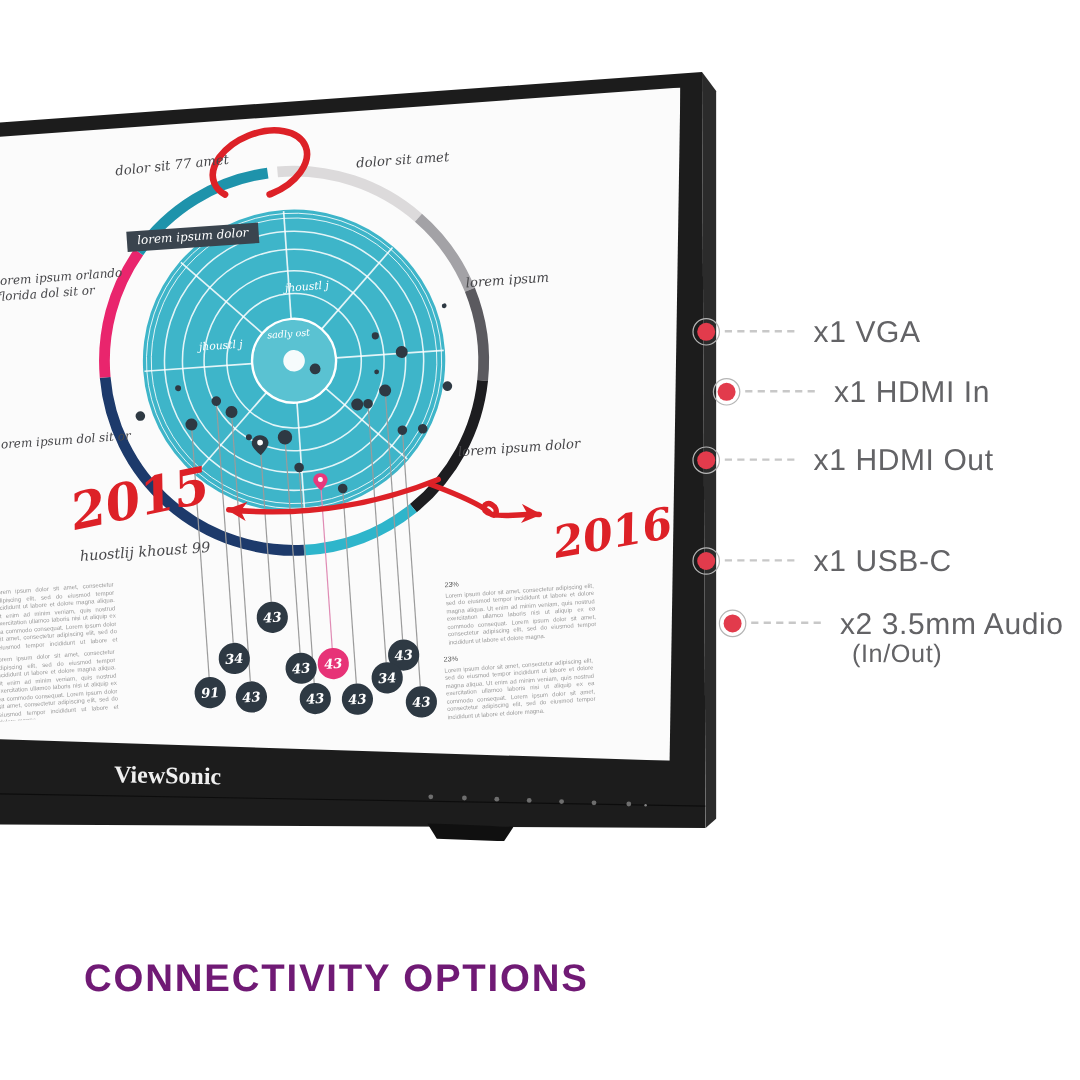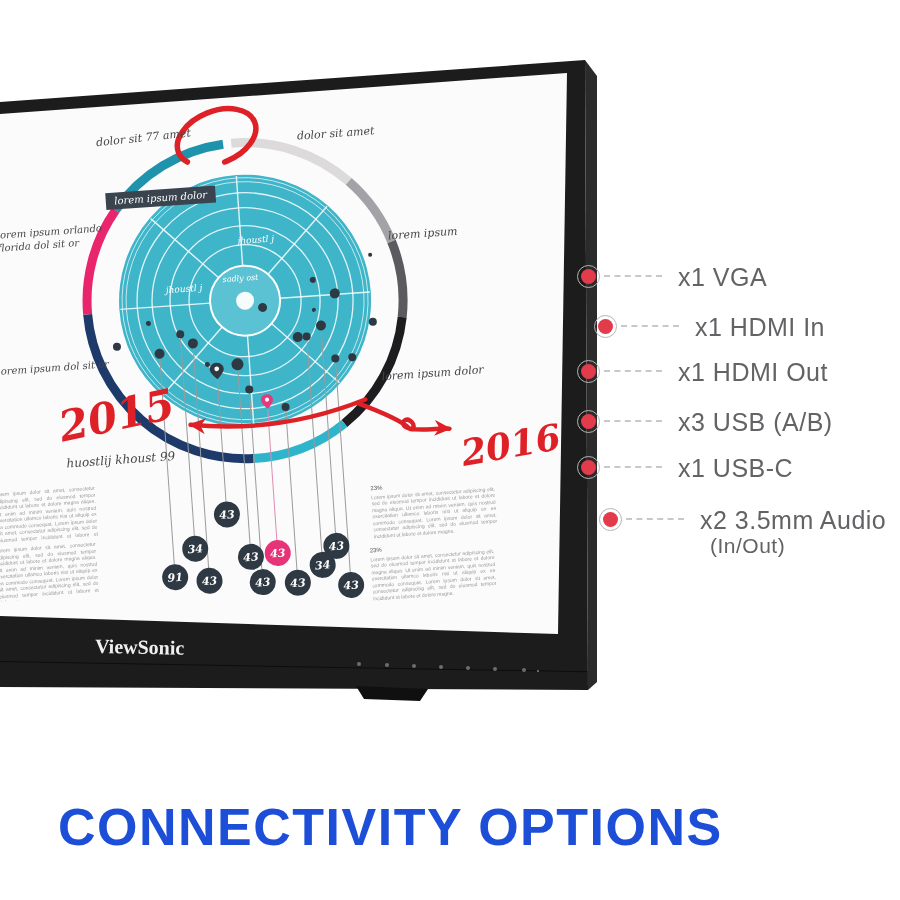--- a/index.html
+++ b/index.html
@@ -40,22 +40,22 @@
   
   .callout{position:absolute;left:0;width:900px;height:32px;}
   .c-ring{position:absolute;left:577px;top:4px;width:23px;height:23px;border:1.5px solid #b5b5b5;
       border-radius:50%;box-sizing:border-box;}
   .c-dot{position:absolute;left:581px;top:8px;width:15px;height:15px;border-radius:50%;background:#e23b4c;}
   .c-dash{position:absolute;left:604px;top:14px;width:58px;height:0;border-top:2px dashed #c8c8c8;}
   .c-label{position:absolute;left:678px;top:0;font-size:25px;line-height:32px;color:#636366;
       letter-spacing:.5px;white-space:nowrap;}
   .c-label2{position:absolute;left:710px;top:530px;font-size:21px;line-height:32px;color:#636366;
       letter-spacing:.5px;}
-  .page-title{position:absolute;left:58px;top:797px;font-size:52px;font-weight:bold;
-      letter-spacing:1.5px;color:#1d4ed8;white-space:nowrap;}
+  .page-title{position:absolute;left:70px;top:797px;font-size:32px;font-weight:bold;
+      letter-spacing:1.5px;color:#701a75;white-space:nowrap;}
 </style>
 </head>
 <body>
 
 <div class="stage">
 
   <div class="monitor-body"></div>
   <div class="monitor-side"></div>
 
   <div class="screen">
@@ -230,31 +230,25 @@
     <span class="c-dot"></span>
     <span class="c-dash"></span>
     <span class="c-label">x1 VGA</span>
   </div>
   <div class="callout" style="top:311px;margin-left:17px;">
     <span class="c-ring"></span>
     <span class="c-dot"></span>
     <span class="c-dash"></span>
     <span class="c-label">x1 HDMI In</span>
   </div>
-  <div class="callout" style="top:356px;">
+  <div class="callout" style="top:368px;">
     <span class="c-ring"></span>
     <span class="c-dot"></span>
     <span class="c-dash"></span>
     <span class="c-label">x1 HDMI Out</span>
-  </div>
-  <div class="callout" style="top:406px;">
-    <span class="c-ring"></span>
-    <span class="c-dot"></span>
-    <span class="c-dash"></span>
-    <span class="c-label">x3 USB (A/B)</span>
   </div>
   <div class="callout" style="top:452px;">
     <span class="c-ring"></span>
     <span class="c-dot"></span>
     <span class="c-dash"></span>
     <span class="c-label">x1 USB-C</span>
   </div>
   <div class="callout" style="top:504px;margin-left:22px;">
     <span class="c-ring"></span>
     <span class="c-dot"></span>

